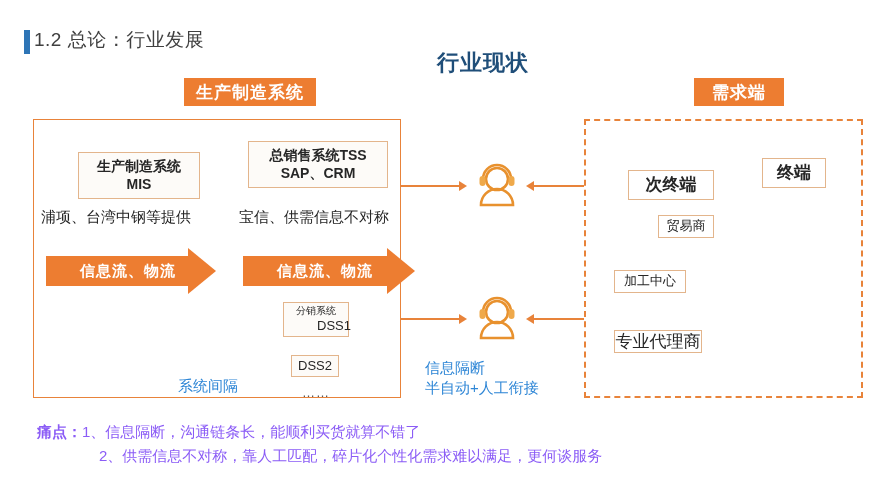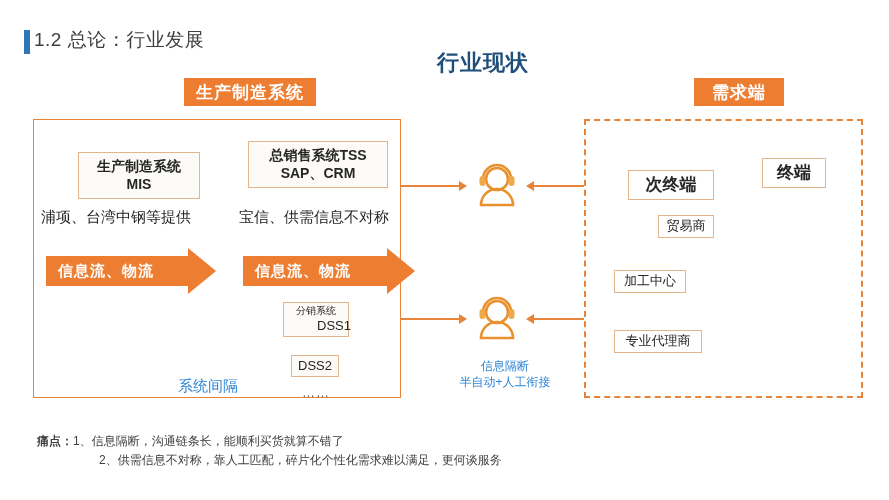--- a/index.html
+++ b/index.html
@@ -160,21 +160,21 @@
     top: 0;
     width: 0;
     height: 0;
     border-top: 23px solid transparent;
     border-bottom: 23px solid transparent;
     border-left: 28px solid #ED7D31;
   }
   .block-arrow .arrow-label {
     position: relative;
     z-index: 2;
-    padding-left: 12px;
+    padding-left: 34px;
   }
   #arrow-flow-1 { left: 46px;  top: 248px; width: 170px; }
   #arrow-flow-1 .arrow-body { width: 142px; }
   #arrow-flow-1 .arrow-head { left: 142px; }
   #arrow-flow-2 { left: 243px; top: 248px; width: 172px; }
   #arrow-flow-2 .arrow-body { width: 144px; }
   #arrow-flow-2 .arrow-head { left: 144px; }
 
   
   #box-dss1 {
@@ -244,21 +244,21 @@
     top: 270px;
     width: 72px;
     height: 23px;
     font-size: 13px;
   }
   #box-agent {
     left: 614px;
     top: 330px;
     width: 88px;
     height: 23px;
-    font-size: 13px;
+    font-size: 17px;
   }
 
   
   .person-icon {
     position: absolute;
     width: 52px;
     height: 52px;
   }
   #person-top    { left: 471px; top: 160px; }
   #person-bottom { left: 471px; top: 293px; }
@@ -287,33 +287,33 @@
   #conn-l2-head { left: 459px; top: 314px; }
   #conn-r2      { left: 528px; top: 318px; width: 58px; }
   #conn-r2-head { left: 526px; top: 314px; }
 
   
   #info-barrier-caption {
     position: absolute;
     left: 425px;
     top: 358px;
     width: 160px;
-    text-align: center;
-    font-size: 12px;
+    text-align: left;
+    font-size: 15px;
     color: #2E86D6;
     line-height: 1.35;
   }
 
   
   #pain-points {
     position: absolute;
     left: 37px;
-    top: 432px;
-    font-size: 12px;
-    color: #404040;
+    top: 420px;
+    font-size: 15px;
+    color: #8b5cf6;
     line-height: 1.6;
   }
   #pain-points .pp-label { font-weight: bold; }
   #pain-points .pp-row2 { padding-left: 62px; }
 </style>
 </head>
 <body>
 
 <div id="slide">
 

